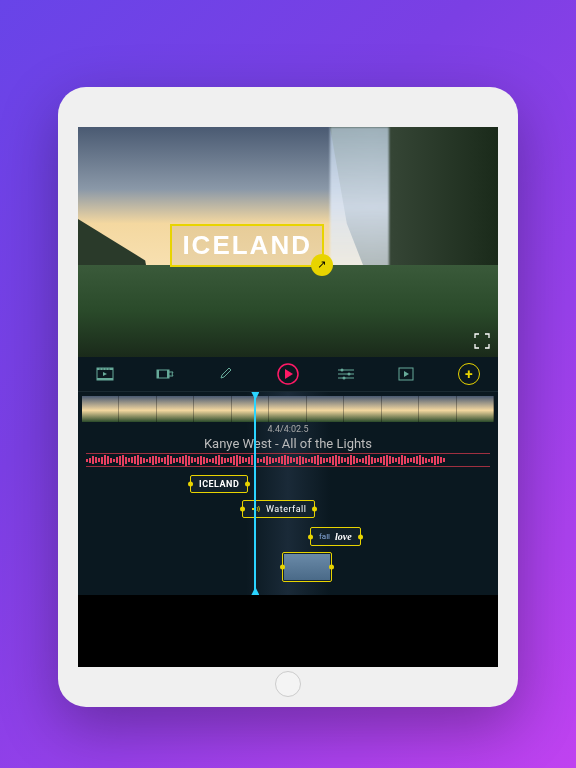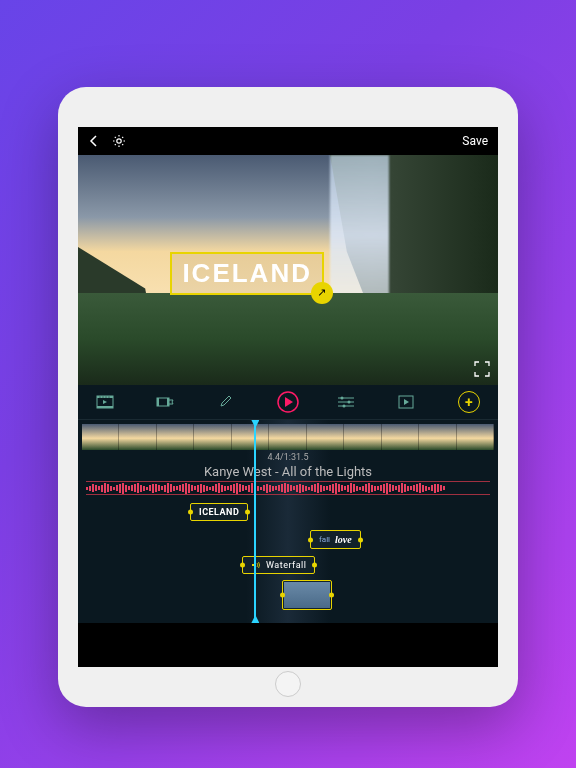--- a/index.html
+++ b/index.html
@@ -164,36 +164,20 @@
 </head>
 <body>
 
 <div class="promo-title">
   <br>
 </div>
 
 <div class="tablet">
   <div class="screen">
 
-    <div class="topbar">
-      <div class="topbar-left">
-        <span>
-          <svg width="12" height="12" viewBox="0 0 12 12">
-              <path d="M8 1 L3 6 L8 11" stroke="#fff" stroke-width="1.5" fill="none"></path>
-            </svg>
-        </span>
-        <span>
-          <svg width="14" height="14" viewBox="0 0 14 14">
-              <circle cx="7" cy="7" r="2.2" stroke="#fff" stroke-width="1.2" fill="none"></circle>
-              <path d="M7 1v1.5M7 11.5V13M1 7h1.5M11.5 7H13M2.8 2.8l1 1M10.2 10.2l1 1M11.2 2.8l-1 1M3.8 10.2l-1 1" stroke="#fff" stroke-width="1.2"></path>
-            </svg>
-        </span>
-      </div>
-      <span class="save-btn">Save</span>
-    </div>
 
     <div class="preview">
       <div class="sky"></div>
       <div class="cliff"></div>
       <div class="waterfall"></div>
       <div class="cliff2"></div>
       <div class="ground"></div>
       <div class="text-overlay">
         <span class="text-overlay-label">ICELAND</span>
         <span class="text-cursor-badge">↗</span>
@@ -264,21 +248,21 @@
           <div class="frame"></div>
           <div class="frame"></div>
           <div class="frame"></div>
           <div class="frame"></div>
           <div class="frame"></div>
           <div class="frame"></div>
           <div class="frame"></div>
           <div class="frame"></div>
           <div class="frame"></div>
       </div>
-      <div class="timecode">4.4/1:31.5</div>
+      <div class="timecode">4.4/4:02.5</div>
       <div class="audio-track">
         <div class="audio-label">Kanye West - All of the Lights</div>
         <div class="waveform" id="wave">
             <span style="height: 3px;"></span>
             <span style="height: 5px;"></span>
             <span style="height: 8px;"></span>
             <span style="height: 6px;"></span>
             <span style="height: 4px;"></span>
             <span style="height: 7px;"></span>
             <span style="height: 10px;"></span>
@@ -394,45 +378,45 @@
             <span style="height: 9px;"></span>
             <span style="height: 8px;"></span>
             <span style="height: 6px;"></span>
             <span style="height: 4px;"></span>
           </div>
       </div>
       <div class="clip-row">
         <div class="clip" style="margin-left:104px">
           <span class="clip-handle l"></span>
           <span class="clip-text">ICELAND</span>
-          <span class="clip-handle r"></span>
-        </div>
-      </div>
-      <div class="clip-row">
-        <div class="clip" style="margin-left:224px">
-          <span class="clip-handle l"></span>
-          <span style="color:#8ad;font-size:8px">fall</span>
-          <span class="clip-text fancy">love</span>
           <span class="clip-handle r"></span>
         </div>
       </div>
       <div class="clip-row">
         <div class="clip" style="margin-left:156px">
           <span class="clip-handle l"></span>
           <span class="clip-icon">
             <svg width="10" height="10" viewBox="0 0 10 10">
                 <path d="M1 4h2l2-2v6l-2-2H1z" fill="#e8d400"></path>
                 <path d="M6 3a3 3 0 010 4M7.5 2a5 5 0 010 6" stroke="#e8d400" fill="none" stroke-width="0.8"></path>
               </svg>
           </span>
           <span class="clip-text" style="font-weight:normal">Waterfall</span>
           <span class="clip-handle r"></span>
         </div>
       </div>
       <div class="clip-row">
+        <div class="clip" style="margin-left:224px">
+          <span class="clip-handle l"></span>
+          <span style="color:#8ad;font-size:8px">fall</span>
+          <span class="clip-text fancy">love</span>
+          <span class="clip-handle r"></span>
+        </div>
+      </div>
+      <div class="clip-row">
         <div class="clip media" style="margin-left:196px">
           <span class="clip-handle l"></span>
           <div class="thumb"></div>
           <span class="clip-handle r"></span>
         </div>
       </div>
     </div>
 
   </div>
   <div class="home-button"></div>

